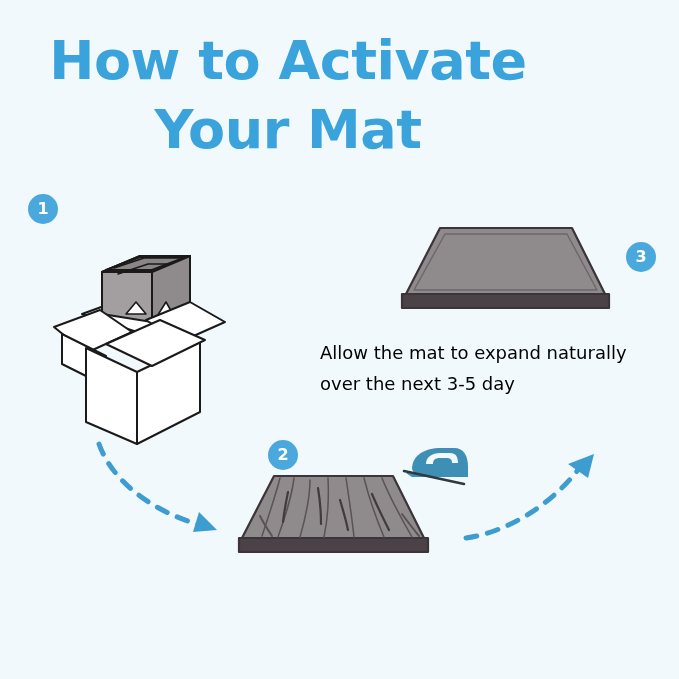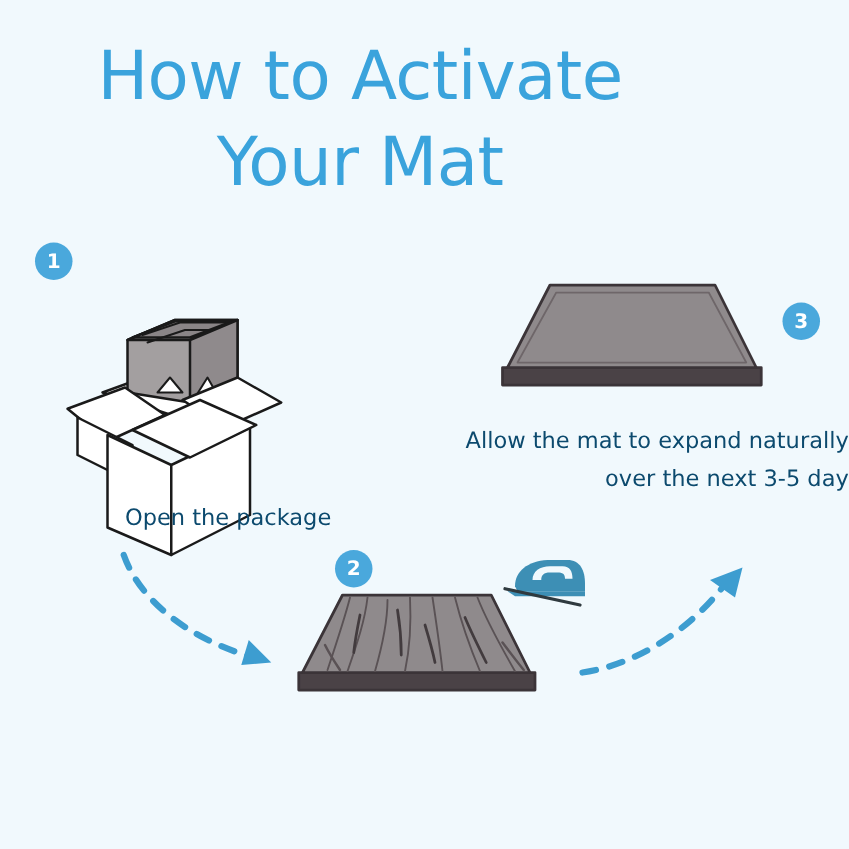--- a/index.html
+++ b/index.html
@@ -22,21 +22,21 @@
 
   
   .title {
     position: absolute;
     left: 0;
     top: 26px;
     width: 576px;
     text-align: center;
     color: #3aa3dc;
     font-family: "DejaVu Sans", sans-serif;
-    font-weight: normal;
+    font-weight: bold;
     font-size: 54px;
     line-height: 1.28;
     letter-spacing: -0.5px;
   }
   .title .line2 { display: block; }
 
   
   .badge {
     position: absolute;
     width: 30px;
@@ -51,22 +51,22 @@
     text-align: center;
     box-sizing: border-box;
   }
   #badge-1 { left: 28px;  top: 194px; }
   #badge-2 { left: 268px; top: 440px; }
   #badge-3 { left: 626px; top: 242px; }
 
   
   .caption {
     position: absolute;
-    text-align: right;
-    color: #0c4a6e;
+    text-align: left;
+    color: #000000;
     font-family: "DejaVu Sans", sans-serif;
     font-size: 18px;
     line-height: 1.72;
     white-space: pre-line;
   }
   #caption-1 {
     left: 0px;
     top: 400px;
     width: 265px;
   }
@@ -139,21 +139,20 @@
 
         <polygon points="46,126 97,150 97,222 46,200" fill="#ffffff"></polygon>
 
         <polygon points="97,150 160,120 160,190 97,222" fill="#ffffff"></polygon>
 
         <polygon points="66,122 112,144 165,118 120,98" fill="#ffffff"></polygon>
       </g>
     </svg>
   </div>
 
-  <div class="caption" id="caption-1">Open the package</div>
 
   <div class="art" id="art-mat3">
     <svg width="215" height="110" viewBox="0 0 215 110">
       <g stroke="#3b3438" stroke-width="2.2" stroke-linejoin="round">
 
         <polygon points="4,76 211,76 211,90 4,90" fill="#4a4246"></polygon>
 
         <polygon points="42,10 174,10 207,76 8,76" fill="#8f8a8c"></polygon>
 
         <polygon points="47,16 169,16 199,72 16,72" fill="none" stroke-width="1.4" stroke="#6e6669"></polygon>

